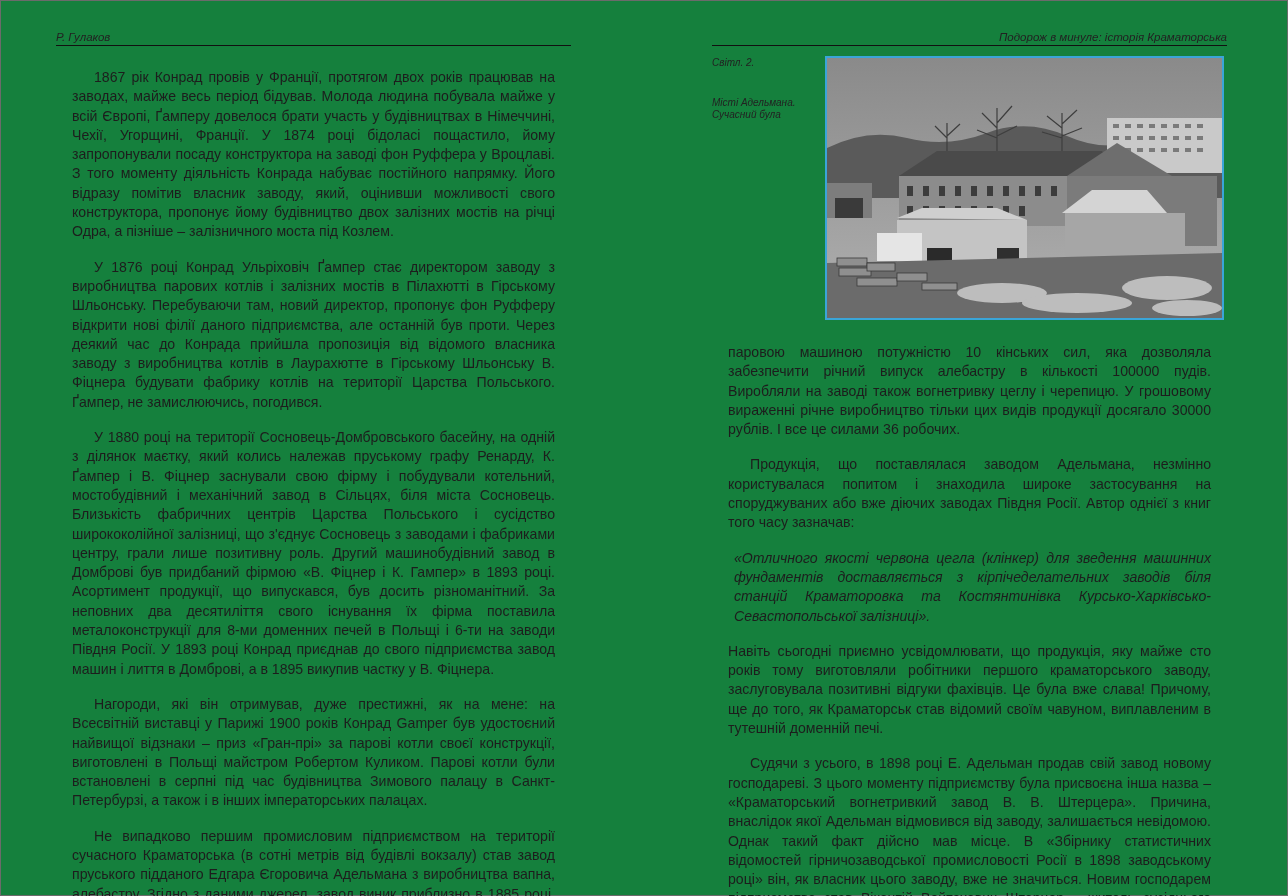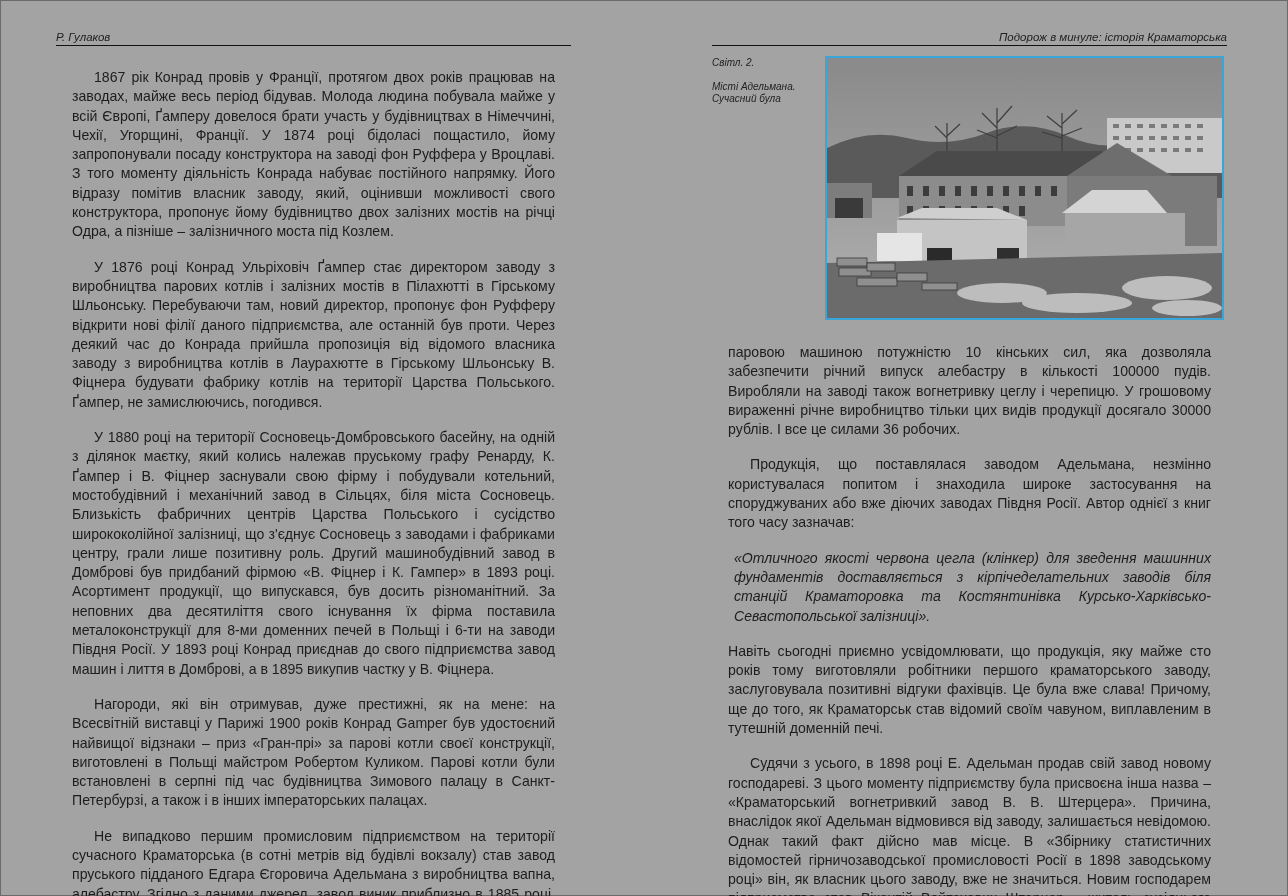--- a/index.html
+++ b/index.html
@@ -1,19 +1,19 @@
 <!DOCTYPE html>
 <html><head>
   <meta charset="utf-8">
   <style>
     html, body { margin: 0; padding: 0; background: #ffffff; }
     body { width: 1288px; height: 896px; position: relative; overflow: hidden; }
     .spread {
       position: absolute; left: 0; top: 0; width: 1286px; height: 894px;
-      border: 1px solid #6b6b6b; background: #a3a3a3;
+      border: 1px solid #6b6b6b; background: #15803d;
       font-family: "Liberation Sans", sans-serif; color: #1a1a1a;
     }
     .page { position: absolute; top: 0; height: 894px; }
     .page-left { left: 0; width: 644px; }
     .page-right { left: 644px; width: 642px; }
 
     .running-head {
       position: absolute; top: 29px; font-size: 11.5px; font-style: italic; color: #222;
       line-height: 14px;
     }
@@ -34,21 +34,21 @@
     .text-block p.quote { font-style: italic; margin-left: 22px; text-indent: 0; }
 
     .folio { position: absolute; top: 903px; font-size: 13px; color: #222; }
     .page-left .folio { left: 55px; }
     .page-right .folio { right: 60px; }
 
     .caption {
       position: absolute; left: 67px; top: 56px; width: 110px;
       font-size: 10px; font-style: italic; line-height: 12px; color: #222;
     }
-    .caption .num { display: block; margin-bottom: 12px; font-style: italic; }
+    .caption .num { display: block; margin-bottom: 28px; font-style: italic; }
 
     .photo {
       position: absolute; left: 180px; top: 55px; width: 399px; height: 264px;
       border: 2px solid #3aa5d8; box-sizing: border-box; overflow: hidden;
       background: linear-gradient(180deg, #8d8d8d 0%, #9c9c9c 35%, #7a7a7a 55%, #5e5e5e 100%);
     }
     .photo svg { display: block; }
   </style>
 </head>
 <body>

